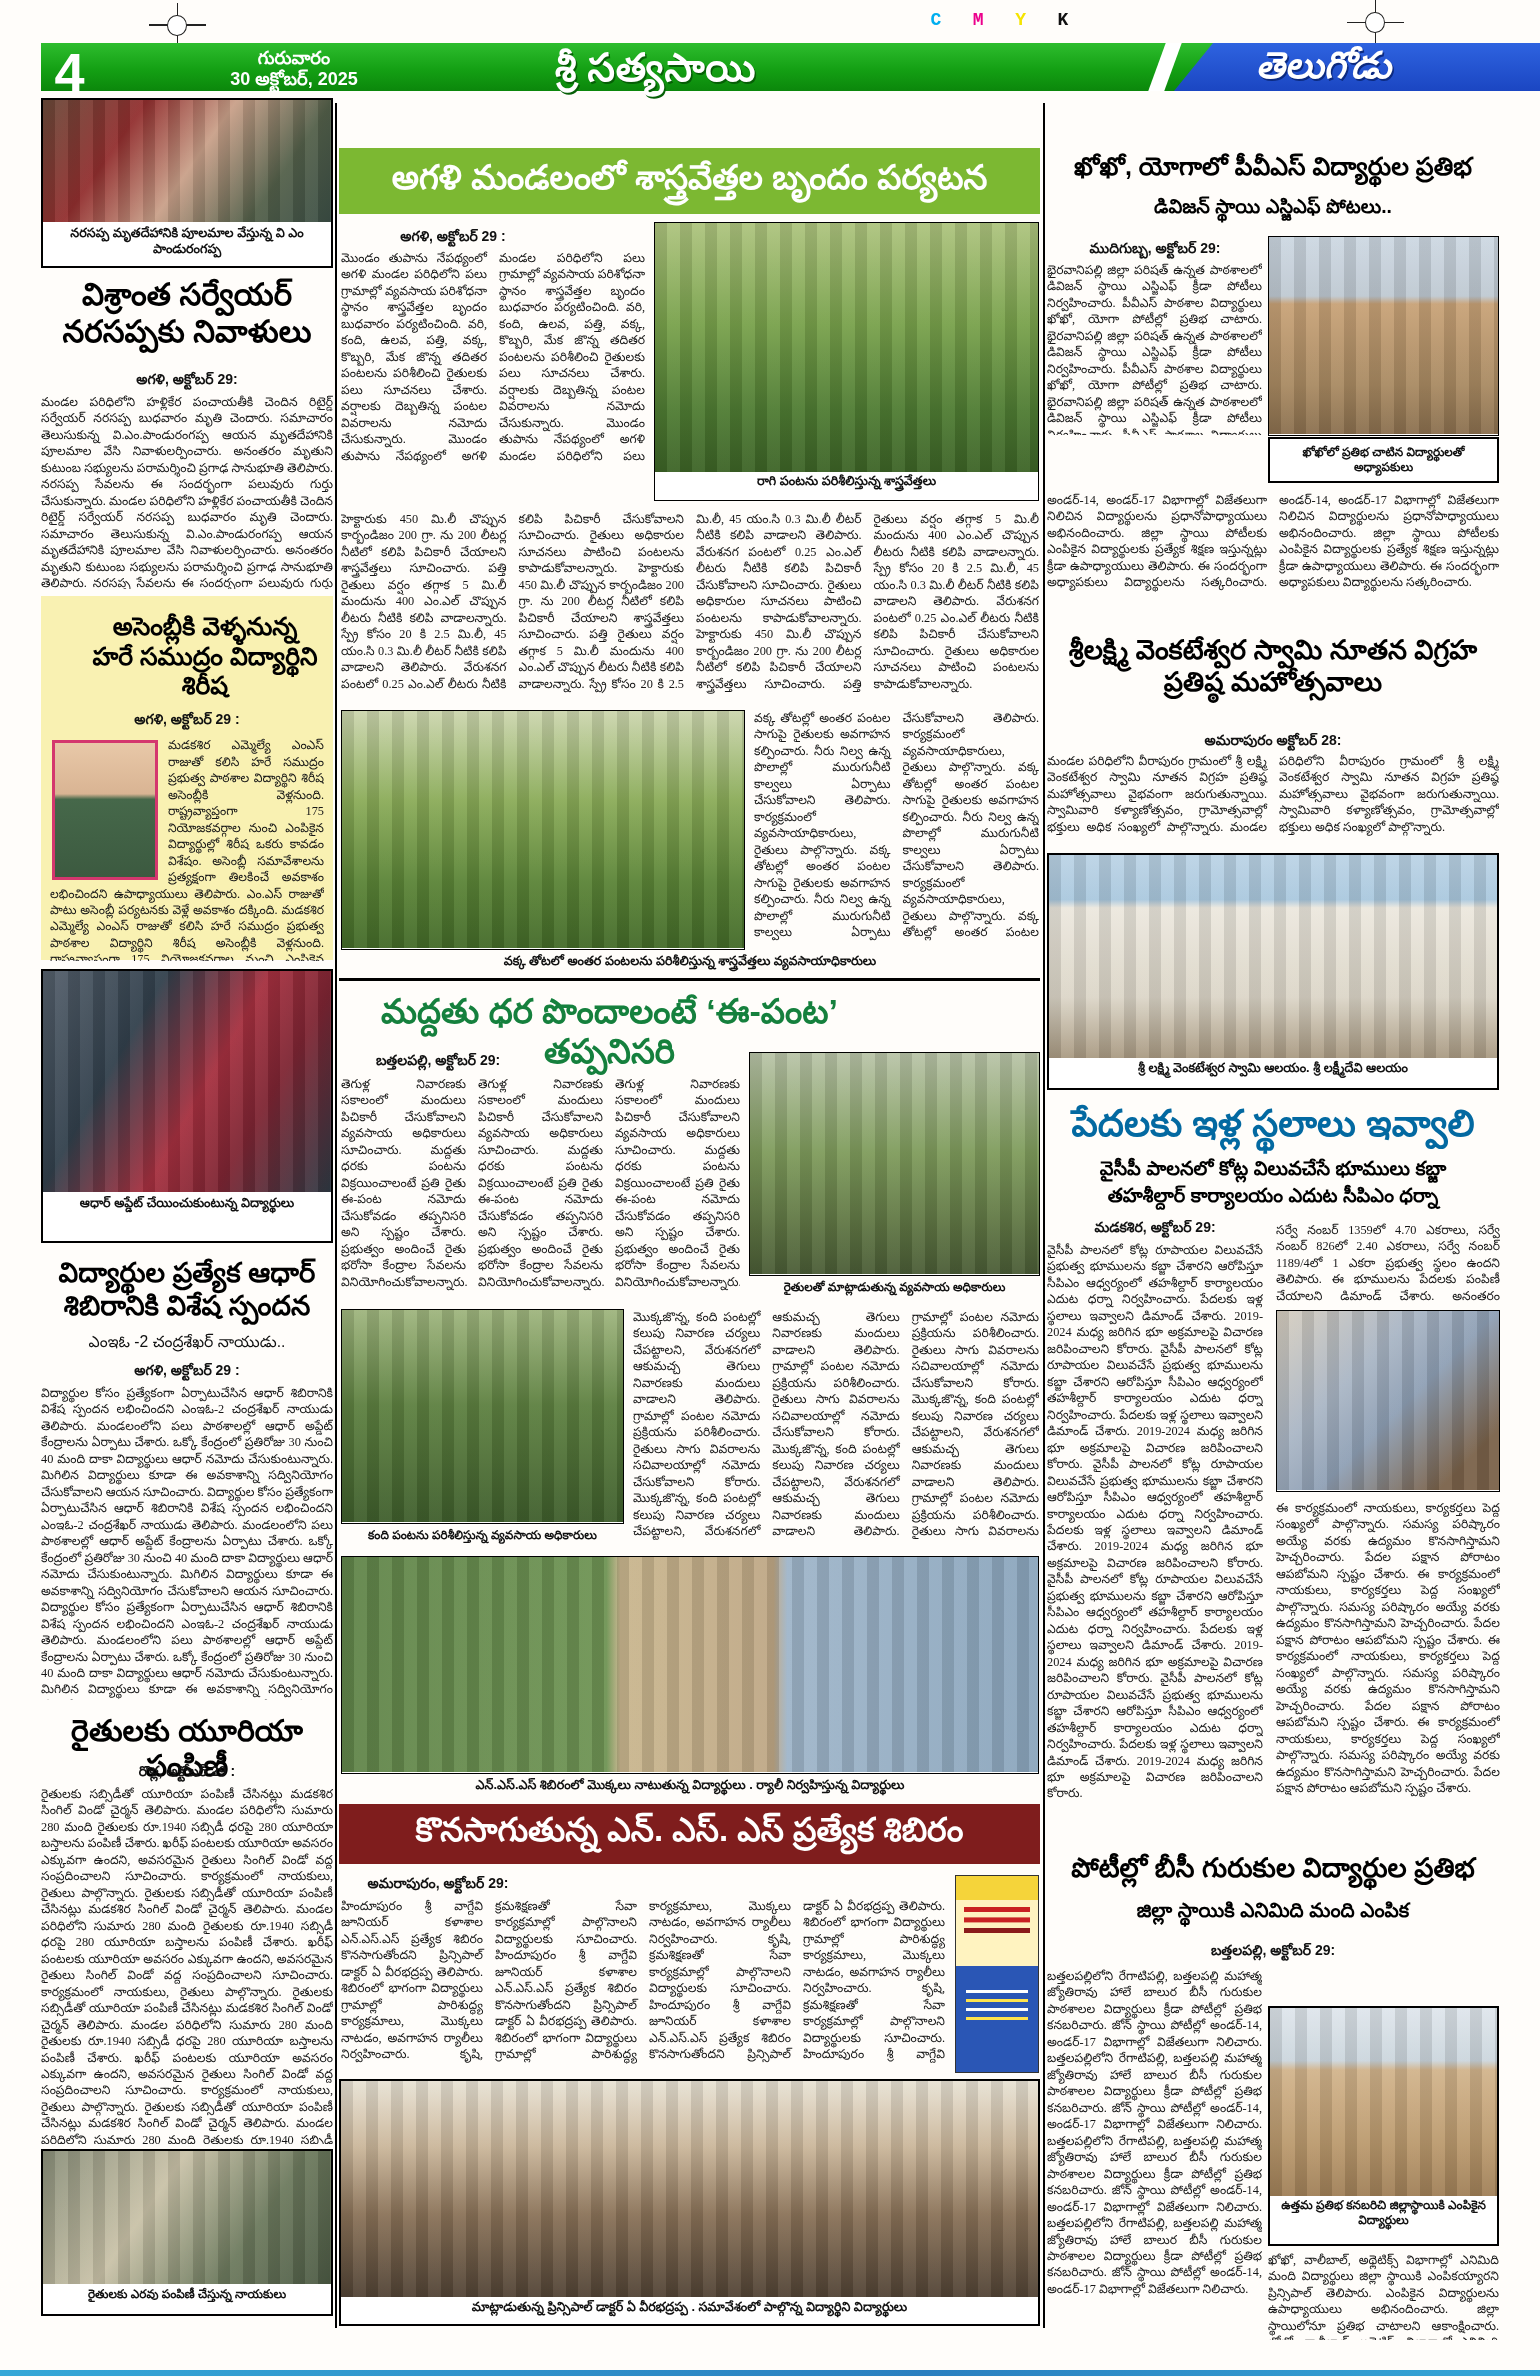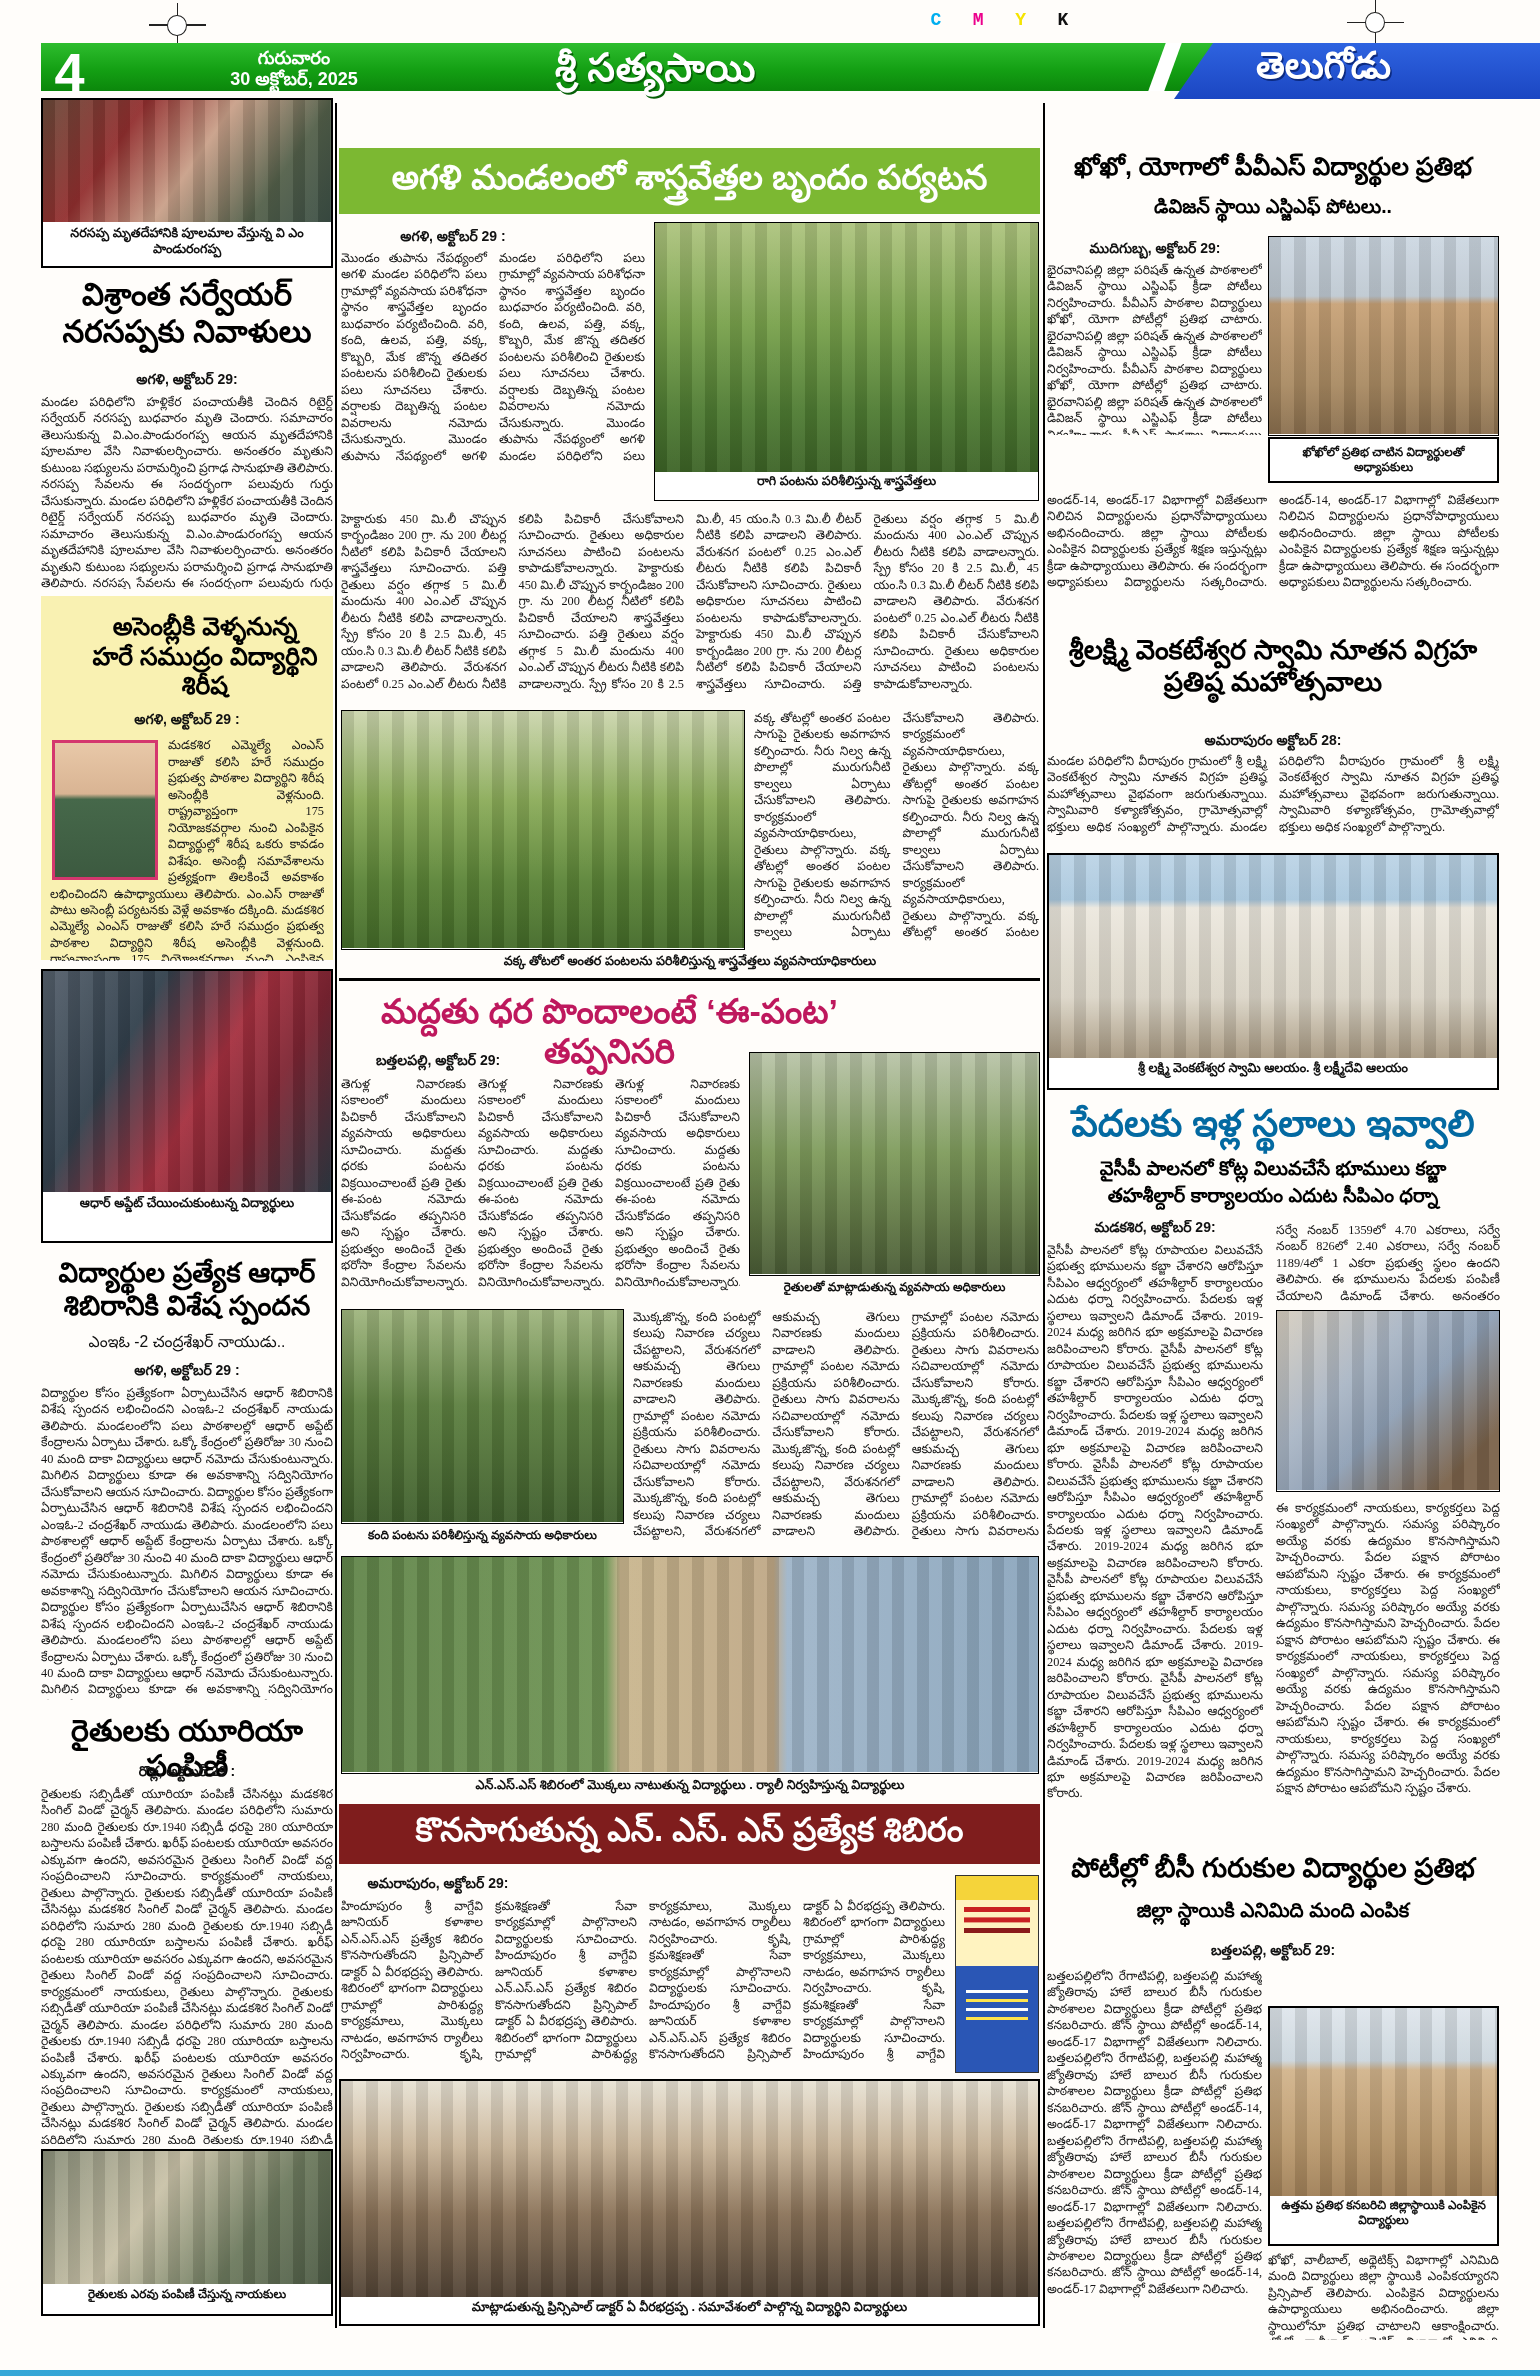--- a/index.html
+++ b/index.html
@@ -82,21 +82,21 @@
   </div>
 
   <div class="abs hdrbar" style="left:41px;top:43px;width:1459px;height:48px;">
     <div class="abs pgnum" style="left:13.4px;top:1.5px;">4</div>
     <div class="abs hdrdate" style="left:134px;top:4.5px;width:238px;">
       <div>గురువారం</div>
       <div>30 అక్టోబర్, 2025</div>
     </div>
     <div class="abs papertitle" style="left:514px;top:1.5px;">శ్రీ సత్యసాయి</div>
     <div class="abs slant" style="left:1116px;top:0;width:16.4px;height:48px;"></div>
-    <div class="abs brandblue" style="left:1133px;top:0;width:367px;height:56px;">
+    <div class="abs brandblue" style="left:1133px;top:0;width:367px;height:48px;font-style:italic;">
       <div class="abs brandtxt" style="left:82px;top:1.5px;">తెలుగోడు</div>
     </div>
   </div>
 
   <div class="abs vr" style="left:335px;top:103px;height:2225px;"></div>
   <div class="abs vr" style="left:1043px;top:103px;height:2225px;"></div>
 
   <div class="abs photobox" style="left:41px;top:98px;width:292px;height:170px;">
     <div class="photo ph-crowd tex" style="height:122px;"></div>
     <div class="cap" style="padding:3.7px 6px;">నరసప్ప మృతదేహానికి పూలమాల వేస్తున్న వి ఎం పాండురంగప్ప</div>
@@ -142,21 +142,21 @@
   </div>
   <div class="abs bt cols4" style="left:341px;top:511px;width:698px;height:192px;">హెక్టారుకు 450 మి.లీ చొప్పున కార్బండిజం 200 గ్రా. ను 200 లీటర్ల నీటిలో కలిపి పిచికారీ చేయాలని శాస్త్రవేత్తలు సూచించారు. పత్తి రైతులు వర్షం తగ్గాక 5 మి.లీ మందును 400 ఎం.ఎల్ చొప్పున లీటరు నీటికి కలిపి వాడాలన్నారు. స్ప్రే కోసం 20 కి 2.5 మి.లీ, 45 యం.సి 0.3 మి.లీ లీటర్ నీటికి కలిపి వాడాలని తెలిపారు. వేరుశనగ పంటలో 0.25 ఎం.ఎల్ లీటరు నీటికి కలిపి పిచికారీ చేసుకోవాలని సూచించారు. రైతులు అధికారుల సూచనలు పాటించి పంటలను కాపాడుకోవాలన్నారు. హెక్టారుకు 450 మి.లీ చొప్పున కార్బండిజం 200 గ్రా. ను 200 లీటర్ల నీటిలో కలిపి పిచికారీ చేయాలని శాస్త్రవేత్తలు సూచించారు. పత్తి రైతులు వర్షం తగ్గాక 5 మి.లీ మందును 400 ఎం.ఎల్ చొప్పున లీటరు నీటికి కలిపి వాడాలన్నారు. స్ప్రే కోసం 20 కి 2.5 మి.లీ, 45 యం.సి 0.3 మి.లీ లీటర్ నీటికి కలిపి వాడాలని తెలిపారు. వేరుశనగ పంటలో 0.25 ఎం.ఎల్ లీటరు నీటికి కలిపి పిచికారీ చేసుకోవాలని సూచించారు. రైతులు అధికారుల సూచనలు పాటించి పంటలను కాపాడుకోవాలన్నారు. హెక్టారుకు 450 మి.లీ చొప్పున కార్బండిజం 200 గ్రా. ను 200 లీటర్ల నీటిలో కలిపి పిచికారీ చేయాలని శాస్త్రవేత్తలు సూచించారు. పత్తి రైతులు వర్షం తగ్గాక 5 మి.లీ మందును 400 ఎం.ఎల్ చొప్పున లీటరు నీటికి కలిపి వాడాలన్నారు. స్ప్రే కోసం 20 కి 2.5 మి.లీ, 45 యం.సి 0.3 మి.లీ లీటర్ నీటికి కలిపి వాడాలని తెలిపారు. వేరుశనగ పంటలో 0.25 ఎం.ఎల్ లీటరు నీటికి కలిపి పిచికారీ చేసుకోవాలని సూచించారు. రైతులు అధికారుల సూచనలు పాటించి పంటలను కాపాడుకోవాలన్నారు.</div>
 
   <div class="abs photobox" style="left:341px;top:710px;width:404px;height:240px;border-width:1.5px;">
     <div class="photo ph-field2 tex" style="height:237px;"></div>
   </div>
   <div class="abs bt cols2" style="left:754px;top:710px;width:285px;height:240px;">వక్క తోటల్లో అంతర పంటల సాగుపై రైతులకు అవగాహన కల్పించారు. నీరు నిల్వ ఉన్న పొలాల్లో మురుగునీటి కాల్వలు ఏర్పాటు చేసుకోవాలని తెలిపారు. కార్యక్రమంలో వ్యవసాయాధికారులు, రైతులు పాల్గొన్నారు. వక్క తోటల్లో అంతర పంటల సాగుపై రైతులకు అవగాహన కల్పించారు. నీరు నిల్వ ఉన్న పొలాల్లో మురుగునీటి కాల్వలు ఏర్పాటు చేసుకోవాలని తెలిపారు. కార్యక్రమంలో వ్యవసాయాధికారులు, రైతులు పాల్గొన్నారు. వక్క తోటల్లో అంతర పంటల సాగుపై రైతులకు అవగాహన కల్పించారు. నీరు నిల్వ ఉన్న పొలాల్లో మురుగునీటి కాల్వలు ఏర్పాటు చేసుకోవాలని తెలిపారు. కార్యక్రమంలో వ్యవసాయాధికారులు, రైతులు పాల్గొన్నారు. వక్క తోటల్లో అంతర పంటల సాగుపై రైతులకు అవగాహన కల్పించారు. నీరు నిల్వ ఉన్న పొలాల్లో మురుగునీటి కాల్వలు ఏర్పాటు చేసుకోవాలని తెలిపారు. కార్యక్రమంలో వ్యవసాయాధికారులు, రైతులు పాల్గొన్నారు.</div>
   <div class="abs cap" style="left:341px;top:954px;width:698px;">వక్క తోటలో అంతర పంటలను పరిశీలిస్తున్న శాస్త్రవేత్తలు వ్యవసాయాధికారులు</div>
   <div class="abs hr4" style="left:339px;top:978px;width:701px;"></div>
 
-  <div class="abs hl" style="left:341px;top:991px;width:537px;font-size:34px;color:#be185d;">మద్దతు ధర పొందాలంటే ‘ఈ-పంట’ తప్పనిసరి</div>
+  <div class="abs hl" style="left:341px;top:991px;width:537px;font-size:34px;color:#15803d;">మద్దతు ధర పొందాలంటే ‘ఈ-పంట’ తప్పనిసరి</div>
   <div class="abs dl" style="left:341px;top:1052px;width:194px;">బత్తలపల్లి, అక్టోబర్ 29:</div>
   <div class="abs bt cols3" style="left:341px;top:1076px;width:399px;height:224px;">తెగుళ్ల నివారణకు సకాలంలో మందులు పిచికారీ చేసుకోవాలని వ్యవసాయ అధికారులు సూచించారు. మద్దతు ధరకు పంటను విక్రయించాలంటే ప్రతి రైతు ఈ-పంట నమోదు చేసుకోవడం తప్పనిసరి అని స్పష్టం చేశారు. ప్రభుత్వం అందించే రైతు భరోసా కేంద్రాల సేవలను వినియోగించుకోవాలన్నారు. తెగుళ్ల నివారణకు సకాలంలో మందులు పిచికారీ చేసుకోవాలని వ్యవసాయ అధికారులు సూచించారు. మద్దతు ధరకు పంటను విక్రయించాలంటే ప్రతి రైతు ఈ-పంట నమోదు చేసుకోవడం తప్పనిసరి అని స్పష్టం చేశారు. ప్రభుత్వం అందించే రైతు భరోసా కేంద్రాల సేవలను వినియోగించుకోవాలన్నారు. తెగుళ్ల నివారణకు సకాలంలో మందులు పిచికారీ చేసుకోవాలని వ్యవసాయ అధికారులు సూచించారు. మద్దతు ధరకు పంటను విక్రయించాలంటే ప్రతి రైతు ఈ-పంట నమోదు చేసుకోవడం తప్పనిసరి అని స్పష్టం చేశారు. ప్రభుత్వం అందించే రైతు భరోసా కేంద్రాల సేవలను వినియోగించుకోవాలన్నారు. తెగుళ్ల నివారణకు సకాలంలో మందులు పిచికారీ చేసుకోవాలని వ్యవసాయ అధికారులు సూచించారు. మద్దతు ధరకు పంటను విక్రయించాలంటే ప్రతి రైతు ఈ-పంట నమోదు చేసుకోవడం తప్పనిసరి అని స్పష్టం చేశారు. ప్రభుత్వం అందించే రైతు భరోసా కేంద్రాల సేవలను వినియోగించుకోవాలన్నారు.</div>
   <div class="abs photobox" style="left:749px;top:1052px;width:291px;height:224px;border-width:1.5px;">
     <div class="photo ph-officials tex" style="height:221px;"></div>
   </div>
   <div class="abs cap" style="left:749px;top:1280px;width:291px;font-size:12px;">రైతులతో మాట్లాడుతున్న వ్యవసాయ అధికారులు</div>
 
   <div class="abs photobox" style="left:341px;top:1309px;width:283px;height:215px;border-width:1.5px;">
     <div class="photo ph-kandi tex" style="height:212px;"></div>
   </div>

